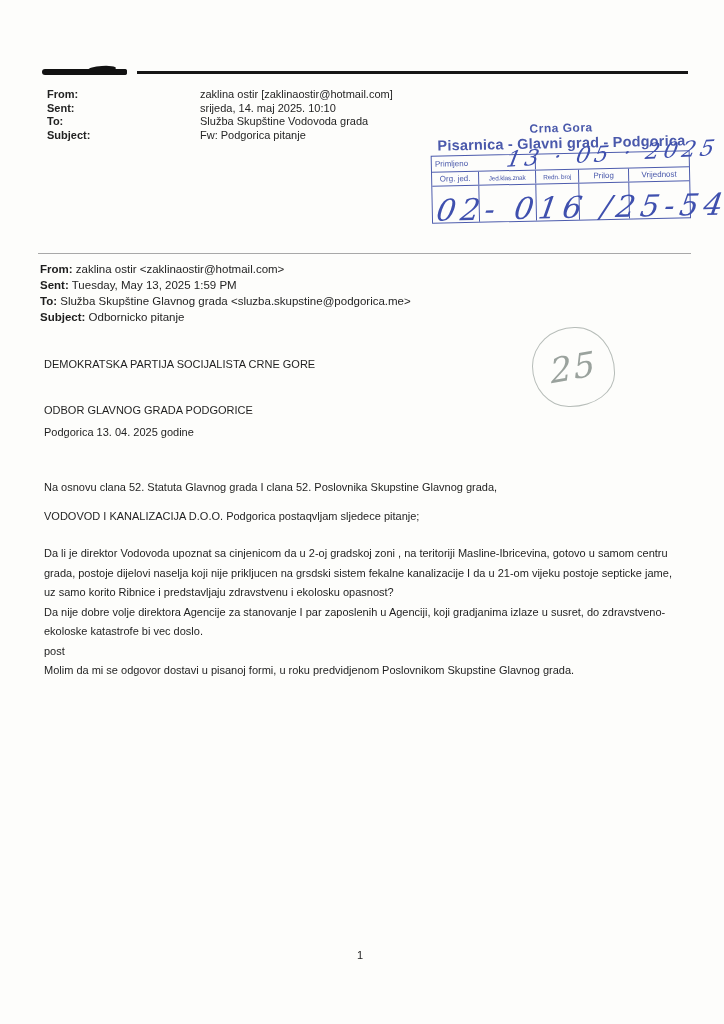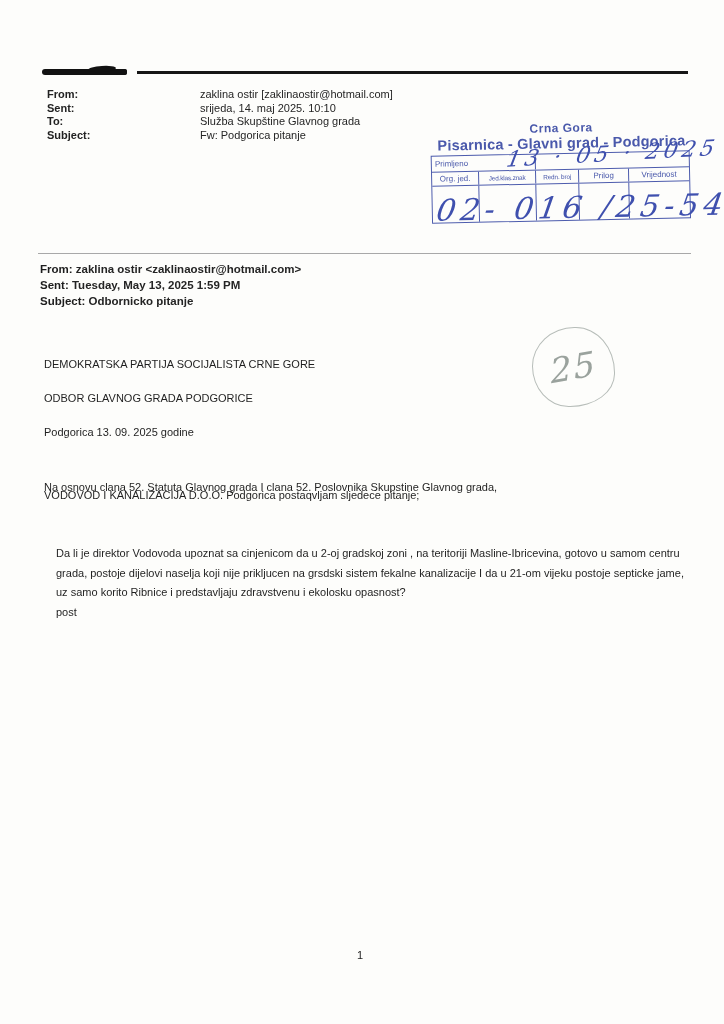--- a/index.html
+++ b/index.html
@@ -52,40 +52,40 @@
   .hw-entry { position:absolute; left:4px; top:36px; font-size:30px;
     letter-spacing:5px; transform:skewX(-10deg); white-space:nowrap; }
 
   
   .sep { position:absolute; left:38px; top:253px; width:653px; height:1px;
     background:#a8a8a8; }
 
   
   .hdr2 { position:absolute; left:40px; top:261px; font-size:11.5px; line-height:16px; }
   .hdr2 .lbl { font-weight:bold; color:#1d1d1d; }
-  .hdr2 .val { color:#242424;font-weight:bold; }
+  .hdr2 .val { color:#242424; }
 
   
   .circle-note { position:absolute; left:532px; top:327px; width:83px; height:80px;
     border:1.6px solid #b7bdb9;
     border-radius:52% 48% 55% 45% / 50% 58% 42% 52%;
     display:flex; align-items:center; justify-content:center; }
   .circle-note span { font-family:"DejaVu Serif", serif; font-style:italic;
     font-size:34px; color:#9aa29d; transform:rotate(-10deg) skewX(-6deg);
     letter-spacing:2px; }
 
   
   .bodytext { position:absolute; left:44px; width:637px; font-size:11px;
     color:#1f1f1f; line-height:19.5px; }
   .p-party    { top:355px; }
-  .p-committee{ top:389px; }
+  .p-committee{ top:401px; }
   .p-dateline { top:423px; }
   .p-legal    { top:478px; }
-  .p-addressee{ top:486px; }
-  .p-block    { top:544px;margin-left:12px; }
+  .p-addressee{ top:507px; }
+  .p-block    { top:544px; }
   .pagenum { position:absolute; left:340px; top:949px; width:40px;
     text-align:center; font-size:11px; color:#222; }
 </style>
 </head>
 <body>
 
 <div class="page">
 
   <div class="redaction"></div>
   <div class="redaction-bump"></div>
@@ -96,21 +96,21 @@
     <div class="row">
       <span class="lbl">From:</span>
       <span class="val">zaklina ostir [zaklinaostir@hotmail.com]</span>
     </div>
     <div class="row">
       <span class="lbl">Sent:</span>
       <span class="val">srijeda, 14. maj 2025. 10:10</span>
     </div>
     <div class="row">
       <span class="lbl">To:</span>
-      <span class="val">Služba Skupštine Glavnog grada</span>
+      <span class="val">Služba Skupštine Vodovoda grada</span>
     </div>
     <div class="row">
       <span class="lbl">Subject:</span>
       <span class="val">Fw: Podgorica pitanje</span>
     </div>
   </div>
 
   <div class="stamp">
     <div class="stamp-country">Crna Gora</div>
     <div class="stamp-office">Pisarnica - Glavni grad - Podgorica</div>
@@ -143,34 +143,40 @@
   <div class="hdr2">
     <div>
       <span class="lbl">From:</span>
       <span class="val">zaklina ostir &lt;zaklinaostir@hotmail.com&gt;</span>
     </div>
     <div>
       <span class="lbl">Sent:</span>
       <span class="val">Tuesday, May 13, 2025 1:59 PM</span>
     </div>
     <div>
+      <span class="lbl">To:</span>
+      <span class="val">Služba Skupštine Glavnog grada &lt;sluzba.skupstine@podgorica.me&gt;</span>
+    </div>
+    <div>
       <span class="lbl">Subject:</span>
       <span class="val">Odbornicko pitanje</span>
     </div>
   </div>
 
   <div class="circle-note">
     <span>25</span>
   </div>
 
   <div class="bodytext p-party">DEMOKRATSKA PARTIJA SOCIJALISTA CRNE GORE</div>
   <div class="bodytext p-committee">ODBOR GLAVNOG GRADA PODGORICE</div>
-  <div class="bodytext p-dateline">Podgorica 13. 09. 2025 godine</div>
+  <div class="bodytext p-dateline">Podgorica 13. 04. 2025 godine</div>
   <div class="bodytext p-legal">Na osnovu clana 52. Statuta Glavnog grada I clana 52. Poslovnika Skupstine Glavnog grada,</div>
   <div class="bodytext p-addressee">VODOVOD I KANALIZACIJA D.O.O. Podgorica  postaqvljam sljedece pitanje;</div>
   <div class="bodytext p-block">
     <div>Da li je direktor Vodovoda upoznat sa cinjenicom da u 2-oj gradskoj zoni , na teritoriji Masline-Ibricevina, gotovo u samom centru grada, postoje dijelovi naselja koji nije prikljucen na grsdski sistem fekalne kanalizacije I da u 21-om vijeku postoje septicke jame, uz samo korito Ribnice i predstavljaju zdravstvenu i ekolosku opasnost?</div>
+    <div>Da nije dobre volje direktora  Agencije za stanovanje I par zaposlenih u  Agenciji, koji gradjanima izlaze u susret, do zdravstveno-ekoloske katastrofe bi vec doslo.</div>
     <div>post</div>
+    <div>Molim da mi se odgovor dostavi u pisanoj formi, u roku predvidjenom Poslovnikom Skupstine Glavnog grada.</div>
   </div>
 
   <div class="pagenum">1</div>
 
 </div>
 
 </body></html>

